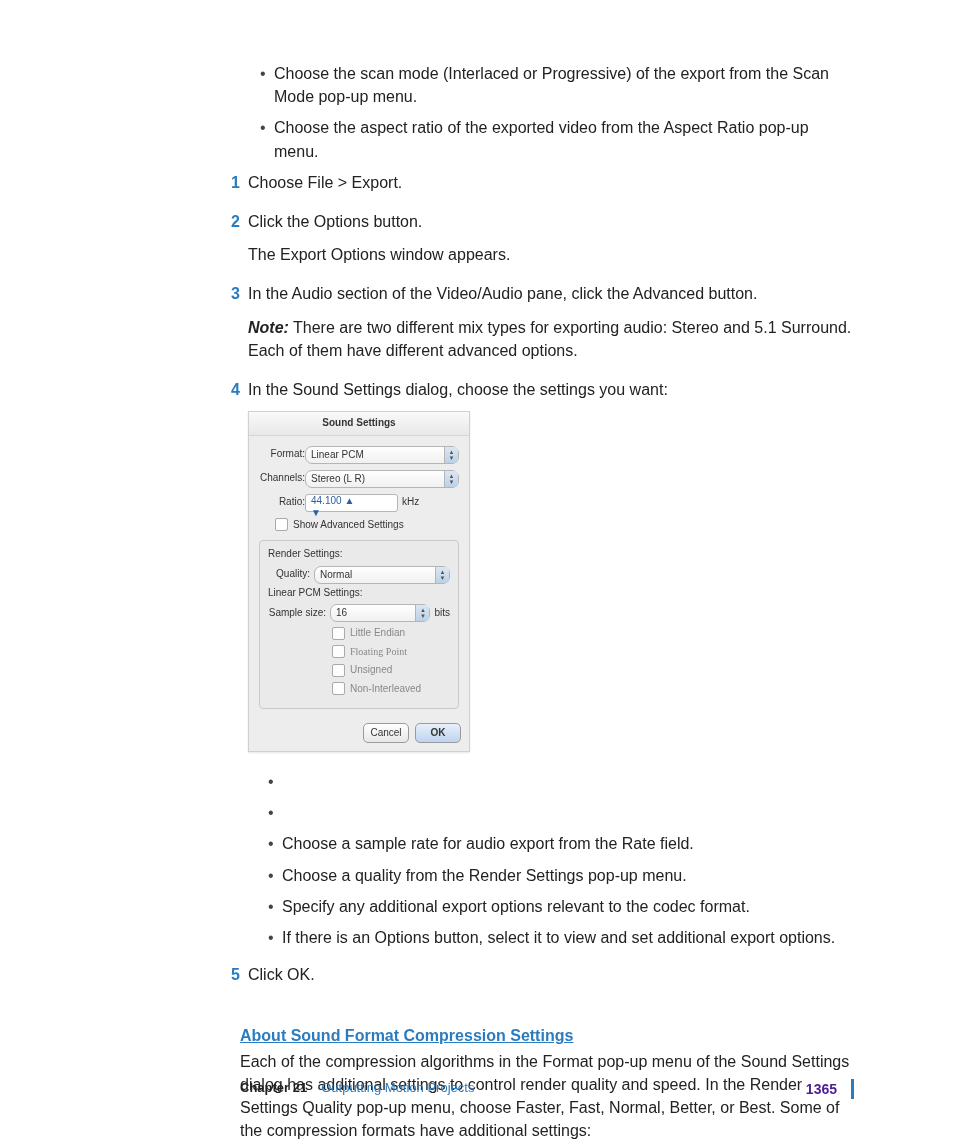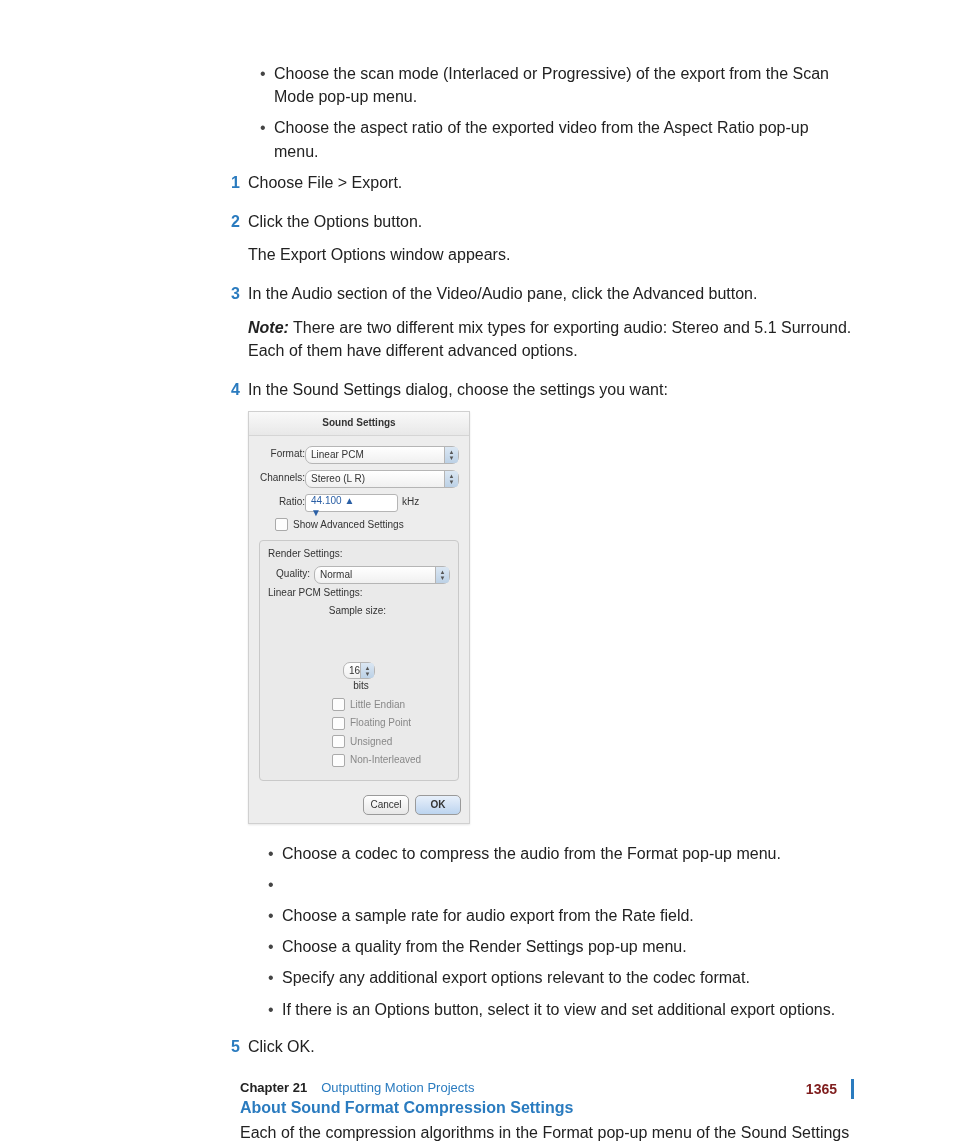--- a/index.html
+++ b/index.html
@@ -36,21 +36,21 @@
     margin-left: -22px;
     text-align: right;
     padding-right: 8px;
     color: #2a7bbf;
     font-weight: 600;
   }
   .step-body { flex: 1; }
   .step-body p { margin: 6px 0 10px 0; }
   .step-body p:first-child { margin-top: 0; }
   .strongline { font-weight: 600; margin: 16px 0 6px 0; }
-  .sub-h { color: #2a7bbf; font-weight: 600; margin-top: 28px; }
+  .sub-h { color: #2a7bbf; font-weight: 600; margin-top: 28px; text-decoration: underline; }
   .note-label { font-weight: 700; font-style: italic; }
   .sub-bullets .bullet-row { padding-left: 20px; }
 
   
   .ss-dialog {
     width: 220px;
     margin: 10px 0 18px 0;
     border: 1px solid #d0d0d0;
     background: linear-gradient(#f5f5f5,#ececec);
     font-size: 10px;
@@ -132,21 +132,21 @@
   .footer {
     position: absolute;
     bottom: 46px;
     left: 240px; right: 100px;
     display: flex;
     align-items: center;
     font-size: 13px;
   }
   .footer .chap { font-weight: 600; color: #222; }
   .footer .title { color: #2a7bbf; margin-left: 14px; }
-  .footer .pnum { margin-left: auto; font-weight: 600; font-size: 14px; color: #7f1d1d; }
+  .footer .pnum { margin-left: auto; font-weight: 600; font-size: 14px; color: #4c1d95; }
   .footer .bar { width: 3px; height: 20px; background: #2a7bbf; margin-left: 14px; }
 </style>
 </head>
 <body>
 
 <div class="page">
 
   <div class="bullet-row">
     <div class="dot">•</div>
     <div>Choose the scan mode (Interlaced or Progressive) of the export from the Scan Mode pop-up menu.</div>
@@ -225,33 +225,33 @@
               <div class="ss-group-title">Render Settings:</div>
               <div class="ss-row" style="margin-bottom:2px;">
                 <div class="lab" style="width:42px;flex-basis:42px;text-align:right;padding-right:4px;">Quality:</div>
                 <div class="ss-select">
                   <span>Normal</span>
                   <span class="arrows">▲<br>▼</span>
                 </div>
               </div>
 
               <div class="ss-group-title" style="">Linear PCM Settings:</div>
-              <div class="ss-row" style="margin-bottom:4px;flex-direction:column;">
+              <div class="ss-row" style="margin-bottom:4px;">
                 <div class="lab" style="width:58px;flex-basis:58px;text-align:right;padding-right:4px;">Sample size:</div>
                 <div class="ss-select" style="flex:1;">
                   <span>16</span>
                   <span class="arrows">▲<br>▼</span>
                 </div>
                 <span class="ss-unit">bits</span>
               </div>
               <div class="ss-check-row ss-smalltxt" style="margin-left:64px;">
                 <div class="ss-check"></div>
                 <span>Little Endian</span>
               </div>
-              <div class="ss-check-row ss-smalltxt" style="margin-left:64px;">
+              <div class="ss-check-row ss-smalltxt" style="margin-left:64px;font-family:Liberation Serif, serif;">
                 <div class="ss-check"></div>
                 <span>Floating Point</span>
               </div>
               <div class="ss-check-row ss-smalltxt" style="margin-left:64px;">
                 <div class="ss-check"></div>
                 <span>Unsigned</span>
               </div>
               <div class="ss-check-row ss-smalltxt" style="margin-left:64px;">
                 <div class="ss-check"></div>
                 <span>Non-Interleaved</span>
@@ -260,21 +260,20 @@
           </div>
           <div class="ss-btns">
             <div class="ss-btn">Cancel</div>
             <div class="ss-btn primary">OK</div>
           </div>
         </div>
 
         <div class="sub-bullets">
           <div class="bullet-row">
             <div class="dot">•</div>
-            <div>Choose a codec to compress the audio from the Format pop-up menu.</div>
           </div>
           <div class="bullet-row">
             <div class="dot">•</div>
           </div>
           <div class="bullet-row">
             <div class="dot">•</div>
             <div>Choose a sample rate for audio export from the Rate field.</div>
           </div>
           <div class="bullet-row">
             <div class="dot">•</div>

